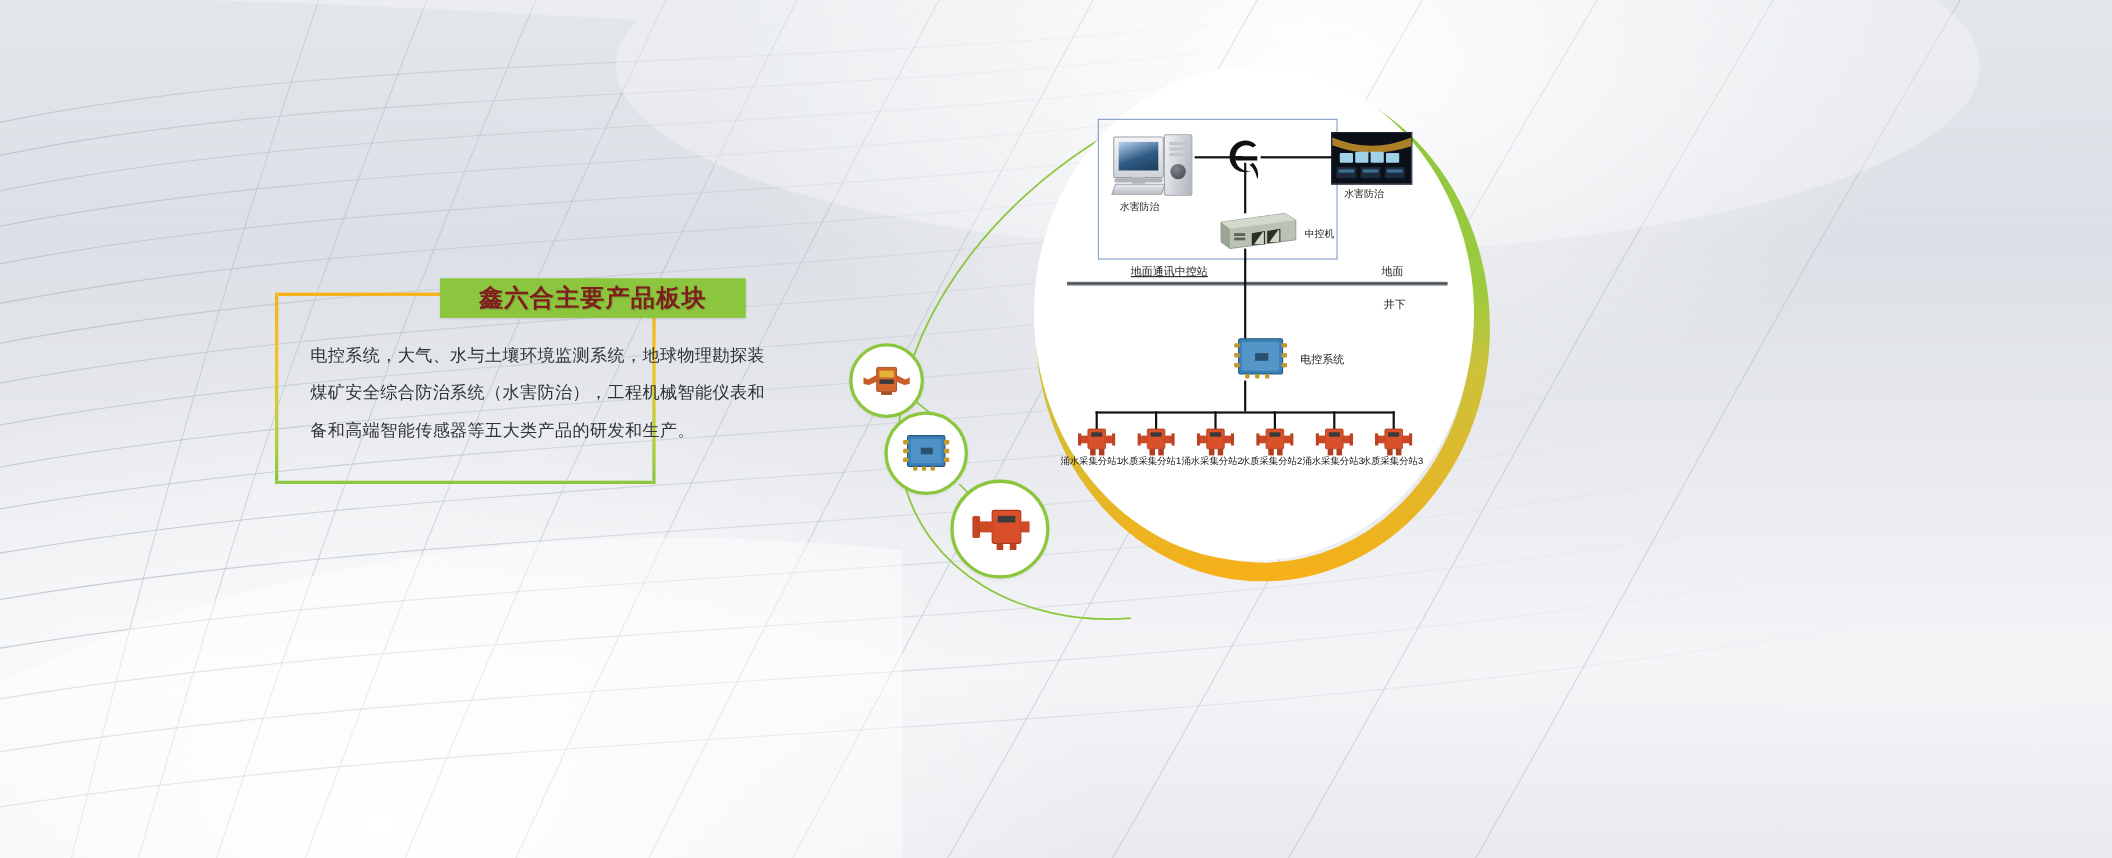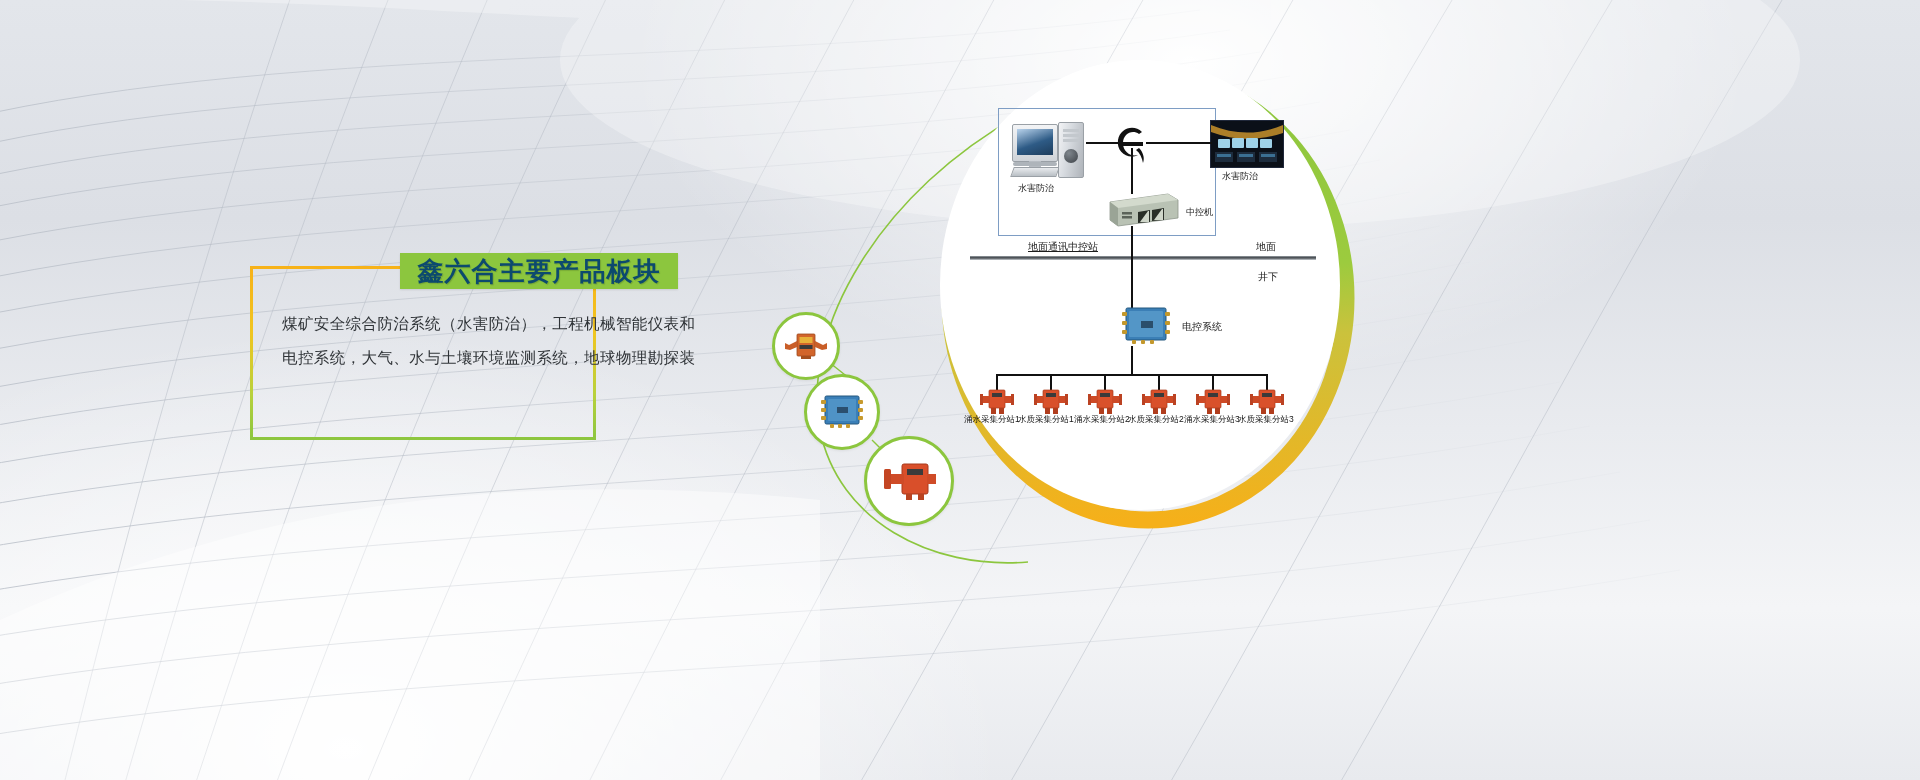--- a/index.html
+++ b/index.html
@@ -32,21 +32,21 @@
     box-sizing:border-box;
   }
 
   .title-bar{
     position:absolute;left:400px;top:253px;width:278px;height:36px;
     background:#8cc63e;
     display:flex;align-items:center;justify-content:center;
     box-shadow:0 1px 2px rgba(0,0,0,.10);
   }
   .title-bar .t{
-    color:#0c4a6e;font-size:26px;font-weight:bold;letter-spacing:1px;
+    color:#7f1d1d;font-size:22px;font-weight:bold;letter-spacing:1px;
     text-shadow:1px 1px 1px rgba(0,0,0,.16);
     white-space:nowrap;
     text-align:center;
   }
 
   .body-copy{
     position:absolute;left:282px;top:307px;width:420px;
     font-size:15.5px;line-height:34px;color:#2f3337;letter-spacing:.4px;
   }
   .body-copy p{margin:0;}
@@ -195,22 +195,23 @@
 
 <div id="left-panel">
 
   <div class="frame"></div>
 
   <div class="title-bar">
     <span class="t">鑫六合主要产品板块</span>
   </div>
 
   <div class="body-copy">
+    <p>电控系统，大气、水与土壤环境监测系统，地球物理勘探装</p>
     <p>煤矿安全综合防治系统（水害防治），工程机械智能仪表和</p>
-    <p>电控系统，大气、水与土壤环境监测系统，地球物理勘探装</p>
+    <p>备和高端智能传感器等五大类产品的研发和生产。</p>
   </div>
 
 </div>
 
 <div id="right">
 
   <svg class="ring-outer" viewBox="0 0 420 468">
     <defs>
       <linearGradient id="ringG" x1="0" y1="0" x2="0" y2="1">
         <stop offset="0%" stop-color="#8cc63e"></stop>

